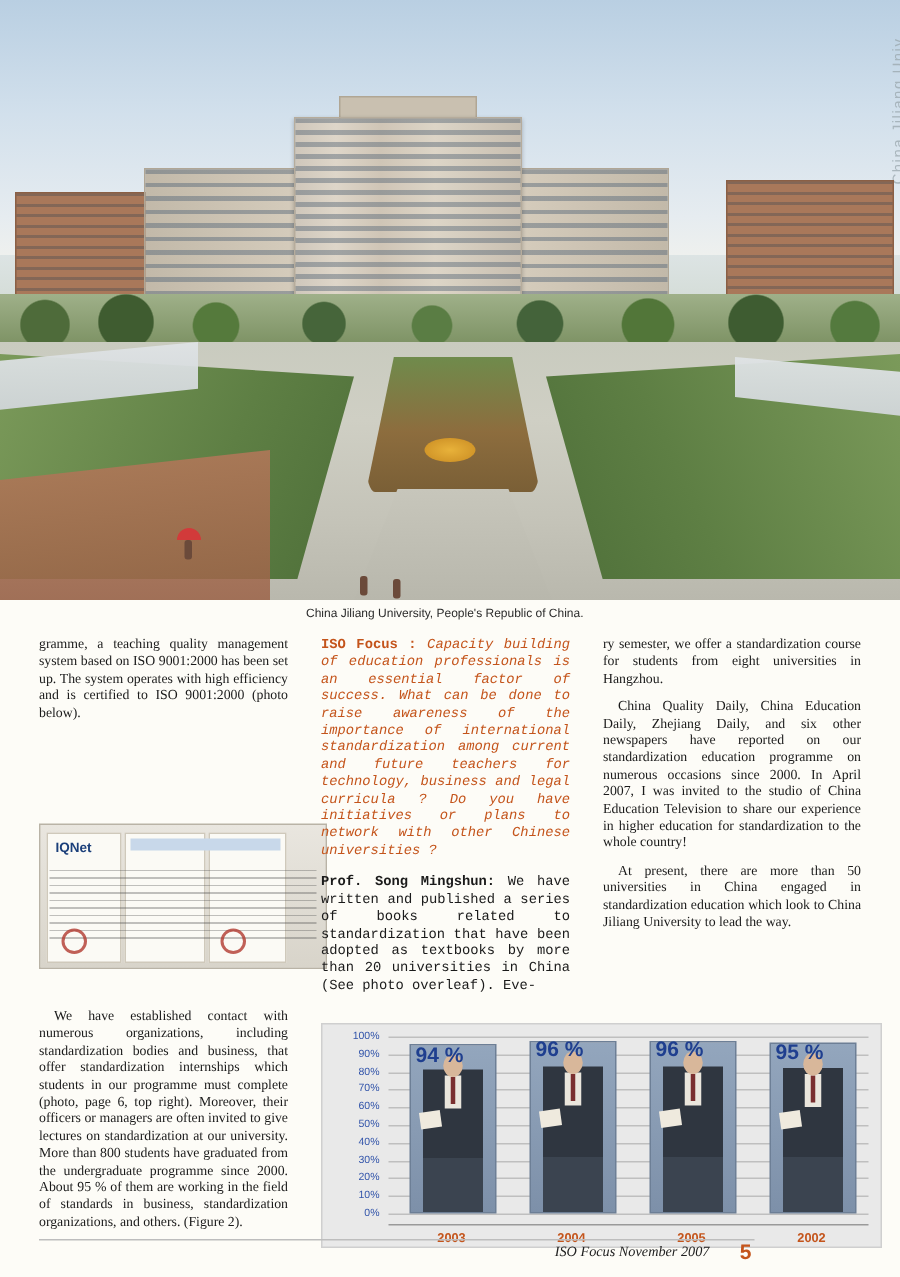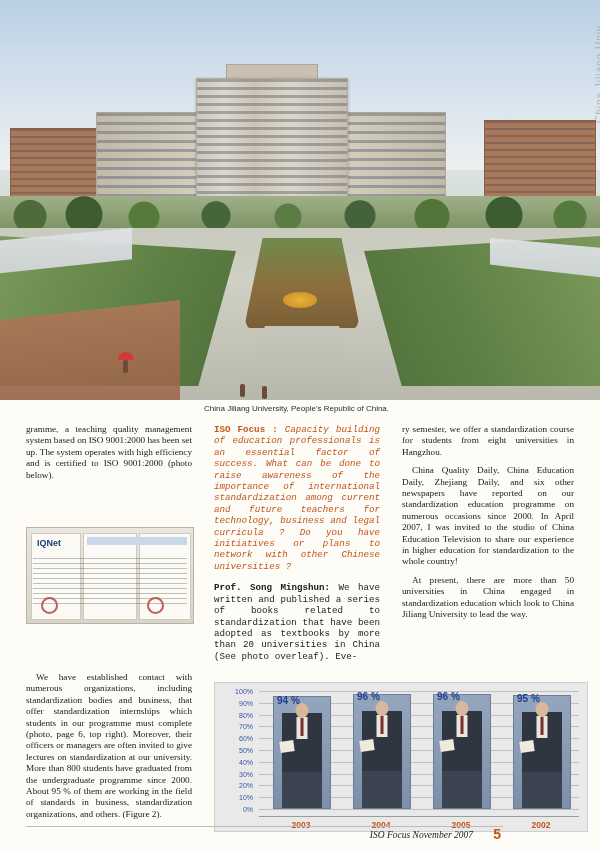--- a/index.html
+++ b/index.html
@@ -145,23 +145,23 @@
   .col p.noind{text-indent:0;}
   .col1{left:26px;top:424px;width:166px;}
   .col2{left:214px;top:424px;width:166px;font-family:Liberation Mono, monospace;}
   .col3{left:402px;top:424px;width:172px;}
   .q{color:#c4541b;font-style:italic;}
   .qlabel{color:#c4541b;font-weight:bold;font-style:normal;}
   .bold{font-weight:bold;}
 
   
   .cert{
-    position:absolute;left:26px;top:527px;width:166px;height:95px;
+    position:absolute;left:26px;top:549px;width:166px;height:95px;
     background:linear-gradient(#e9e6df,#d8d4ca);
-    border:1px solid #b9b3a6;overflow:hidden;
+    border:1px solid #b9b3a6;overflow:hidden;padding-left:24px;
   }
   .cert .sheet{
     position:absolute;top:5px;height:85px;background:#fbfaf5;border:1px solid #cfc9bb;
   }
   .cert .s1{left:4px;width:48px;}
   .cert .s2{left:56px;width:52px;}
   .cert .s3{left:112px;width:50px;}
   .cert .iqnet{
     position:absolute;left:10px;top:10px;font-family:"Liberation Sans",sans-serif;
     font-size:9px;font-weight:bold;color:#1b3f7a;
@@ -202,21 +202,21 @@
   }
   .bar .suit{position:absolute;left:50%;transform:translateX(-50%);bottom:0;width:40px;height:86%;
     background:linear-gradient(#2f3640 0 62%,#3b4450 62% 100%);}
   .bar .head{position:absolute;left:50%;transform:translateX(-50%);top:6px;width:13px;height:15px;
     border-radius:50%;background:#d8b79a;}
   .bar .shirt{position:absolute;left:50%;transform:translateX(-50%);top:20px;width:11px;height:22px;
     background:#eae6dd;}
   .bar .tie{position:absolute;left:50%;transform:translateX(-50%);top:21px;width:3px;height:18px;background:#7a2f2f;}
   .bar .paper{position:absolute;left:6px;top:40%;width:14px;height:11px;background:#efeade;transform:rotate(-8deg);}
   .barval{
-    position:absolute;font-family:"Liberation Sans",sans-serif;font-size:10px;
+    position:absolute;font-family:"Liberation Sans",sans-serif;font-size:14px;
     font-weight:bold;color:#1f3f8f;
   }
   .xaxis{position:absolute;left:44px;right:8px;bottom:14px;height:1px;background:#9a9a9a;}
   .xlab{
     position:absolute;bottom:1px;font-family:"Liberation Sans",sans-serif;font-size:8.5px;
     color:#c4541b;font-weight:bold;text-align:center;width:56px;
   }
 
   
   .footrule{position:absolute;left:26px;right:14px;top:826px;height:1px;background:#bdbdbd;}

